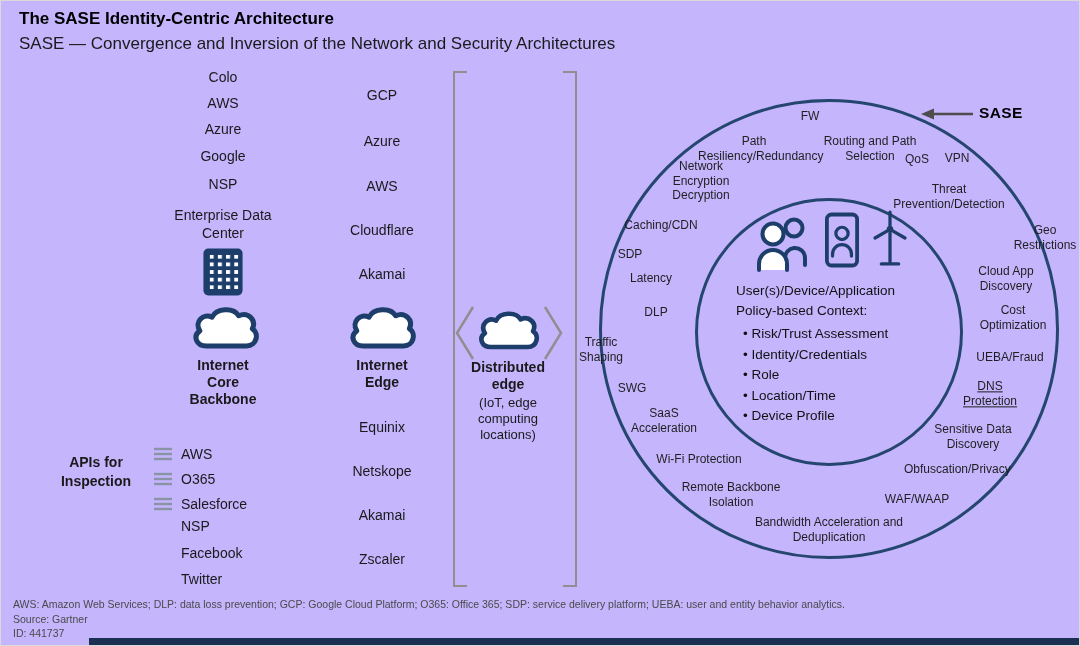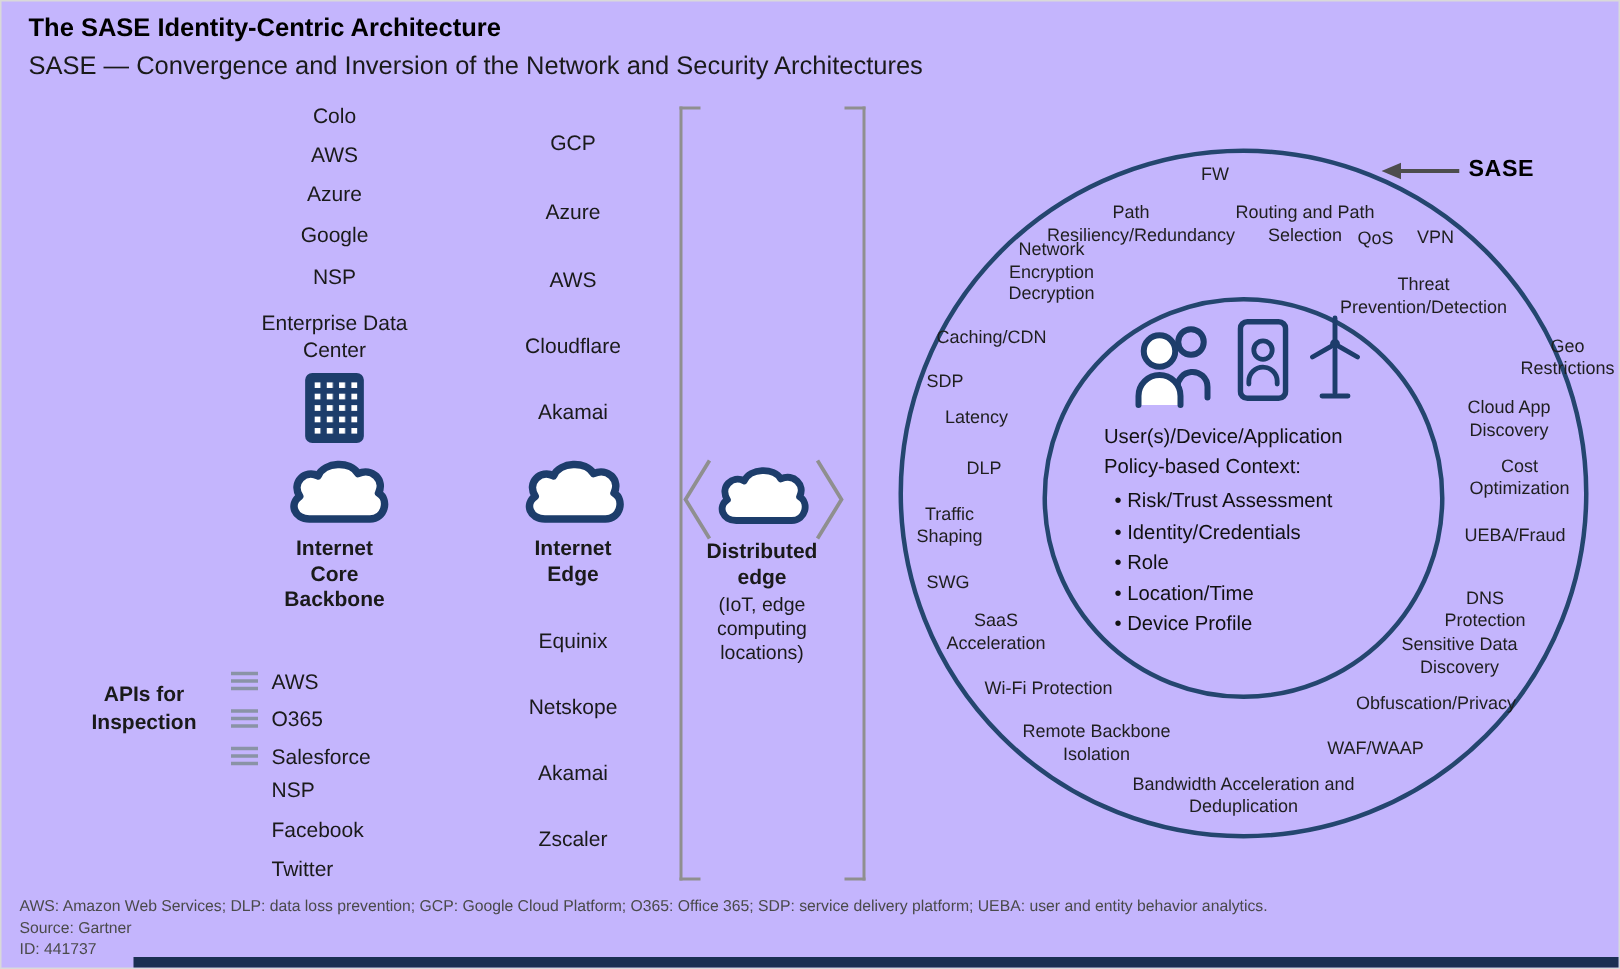--- a/index.html
+++ b/index.html
@@ -138,24 +138,24 @@
   <div class="ring-label" style="left:956px;top:157px;white-space:nowrap;">VPN</div>
   <div class="ring-label" style="left:700px;top:180px;width:74px;">Network Encryption Decryption</div>
   <div class="ring-label" style="left:948px;top:196px;width:126px;">Threat Prevention/Detection</div>
   <div class="ring-label" style="left:660px;top:224px;white-space:nowrap;">Caching/CDN</div>
   <div class="ring-label" style="left:1044px;top:237px;width:80px;">Geo Restrictions</div>
   <div class="ring-label" style="left:629px;top:253px;white-space:nowrap;">SDP</div>
   <div class="ring-label" style="left:1005px;top:278px;width:78px;">Cloud App Discovery</div>
   <div class="ring-label" style="left:650px;top:277px;white-space:nowrap;">Latency</div>
   <div class="ring-label" style="left:616px;top:311px;white-space:nowrap;margin-left:39px;">DLP</div>
   <div class="ring-label" style="left:1012px;top:317px;width:90px;">Cost Optimization</div>
-  <div class="ring-label" style="left:632px;top:349px;width:60px;">Traffic Shaping</div>
+  <div class="ring-label" style="left:600px;top:349px;width:60px;">Traffic Shaping</div>
   <div class="ring-label" style="left:1009px;top:356px;white-space:nowrap;">UEBA/Fraud</div>
   <div class="ring-label" style="left:631px;top:387px;white-space:nowrap;">SWG</div>
-  <div class="ring-label" style="left:989px;top:405px;width:78px;">DNS Protection</div>
+  <div class="ring-label" style="left:989px;top:393px;width:78px;text-decoration:underline;">DNS Protection</div>
   <div class="ring-label" style="left:663px;top:420px;width:88px;">SaaS Acceleration</div>
   <div class="ring-label" style="left:972px;top:436px;width:104px;">Sensitive Data Discovery</div>
   <div class="ring-label" style="left:698px;top:458px;white-space:nowrap;">Wi-Fi Protection</div>
   <div class="ring-label" style="left:950px;top:468px;width:94px;">Obfuscation/Privacy</div>
   <div class="ring-label" style="left:730px;top:494px;width:126px;">Remote Backbone Isolation</div>
   <div class="ring-label" style="left:916px;top:498px;white-space:nowrap;">WAF/WAAP</div>
   <div class="ring-label" style="left:828px;top:529px;width:176px;">Bandwidth Acceleration and Deduplication</div>
 
   <svg class="abs" style="left:750px;top:212px;width:64px;height:60px;" viewBox="0 0 64 60">
     <circle class="icon-stroke" cx="43" cy="15" r="8.5"></circle>

